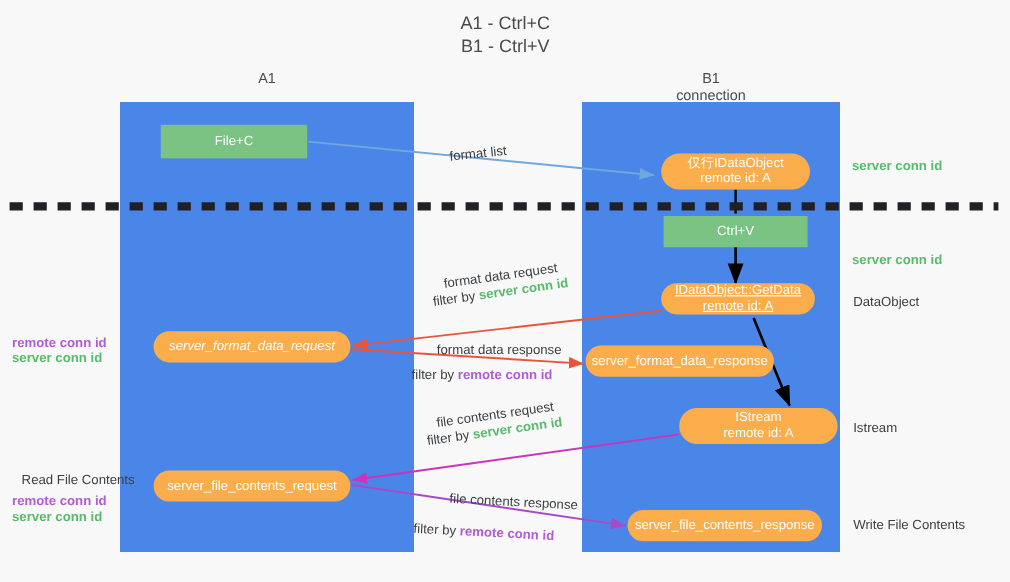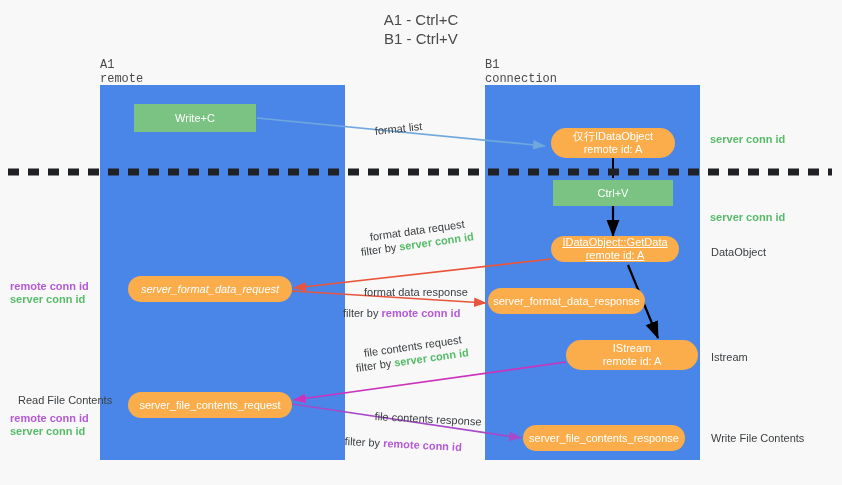--- a/index.html
+++ b/index.html
@@ -13,21 +13,21 @@
   #stage{position:absolute;inset:0;}
 
   
   .title{
     position:absolute;left:0;right:0;top:10px;
     text-align:center;font-size:15px;line-height:19px;color:#4a4a4a;
   }
 
   
   .lane-head{
-    position:absolute;font-size:12px;line-height:14px;color:#4a4a4a;font-family:Liberation Mono, monospace;
+    position:absolute;text-align:center;font-size:12px;line-height:14px;color:#4a4a4a;
   }
   .lane-head .l2{display:block;}
 
   
   .lane{position:absolute;background:#4a86e8;}
   #lane-a{left:100px;top:85px;width:245px;height:375px;}
   #lane-b{left:485px;top:85px;width:215px;height:375px;}
 
   
   .box{
@@ -56,21 +56,20 @@
 
 <div id="stage">
 
   <div class="title">
     <div>A1 - Ctrl+C</div>
     <div>B1 - Ctrl+V</div>
   </div>
 
   <div class="lane-head" style="left:100px;top:58px;width:245px;">
     <span>A1</span>
-    <span class="l2">remote</span>
   </div>
   <div class="lane-head" style="left:485px;top:58px;width:215px;">
     <span>B1</span>
     <span class="l2">connection</span>
   </div>
 
   <div class="lane" id="lane-a"></div>
   <div class="lane" id="lane-b"></div>
 
   <svg class="overlay">
@@ -105,21 +104,21 @@
     <line x1="628" y1="265" x2="658" y2="338" stroke="#000000" stroke-width="2.2" marker-end="url(#ah-black)"></line>
 
     <line x1="566" y1="362" x2="294" y2="400" stroke="#cc33bb" stroke-width="1.6" marker-end="url(#ah-magenta)"></line>
 
     <line x1="292" y1="404" x2="521" y2="438" stroke="#a64ac9" stroke-width="1.6" marker-end="url(#ah-purple)"></line>
 
     <line x1="8" y1="172" x2="832" y2="172" stroke="#202124" stroke-width="7" stroke-dasharray="11 9" stroke-linecap="butt"></line>
   </svg>
 
   <div class="box green" style="left:134px;top:104px;width:122px;height:28px;">
-    <span class="ln">Write+C</span>
+    <span class="ln">File+C</span>
   </div>
 
   <div class="box orange" style="left:128px;top:276px;width:164px;height:26px;font-style:italic;">
     <span class="ln">server_format_data_request</span>
   </div>
 
   <div class="box orange" style="left:128px;top:392px;width:164px;height:26px;">
     <span class="ln">server_file_contents_request</span>
   </div>
 

